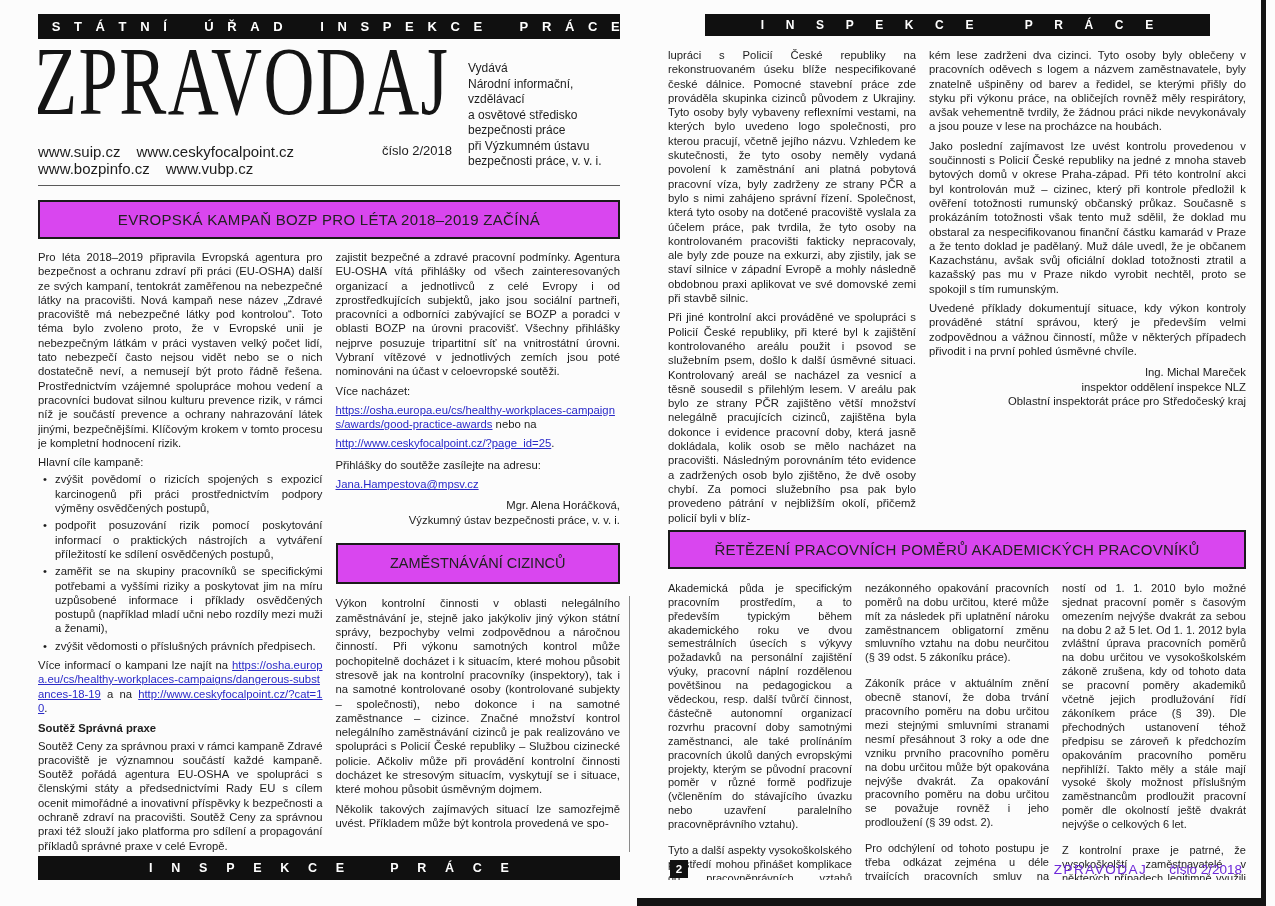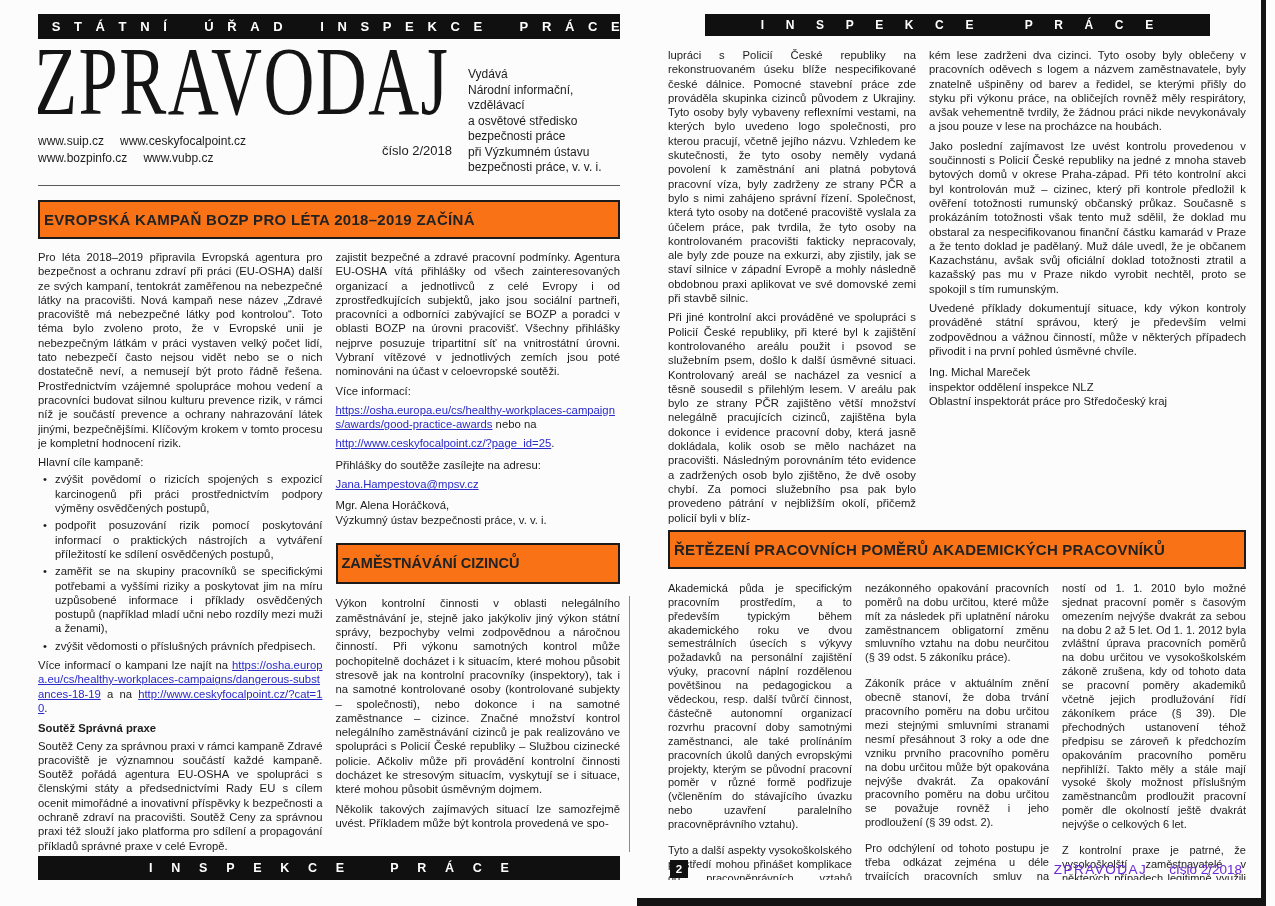--- a/index.html
+++ b/index.html
@@ -17,43 +17,43 @@
   #p2-topbar{width:505px;margin:0 auto;height:22px;line-height:22px;font-size:12px;letter-spacing:1.8em;text-indent:1.8em;word-spacing:.4em;}
   #p1-botbar{position:absolute;bottom:0;left:0;right:0;height:24px;line-height:24px;font-size:12.5px;letter-spacing:1.5em;text-indent:1.5em;word-spacing:.4em;}
 
   .header{position:relative;height:146px;border-bottom:1.5px solid #5a5a5a;}
   .masthead{
     position:absolute;left:-4px;top:-4px;
     font-family:"Liberation Serif","DejaVu Serif",serif;
     font-size:98px;line-height:.95;letter-spacing:2px;color:#141414;
     transform:scaleX(.72);transform-origin:left top;white-space:nowrap;
   }
-  .publisher{position:absolute;right:0;top:28px;width:152px;font-size:12px;line-height:15.5px;}
+  .publisher{position:absolute;right:0;top:22px;width:152px;font-size:12px;line-height:15.5px;}
   .issue{position:absolute;right:168px;top:104px;font-size:13px;}
-  .urls{position:absolute;left:0;bottom:18px;font-size:12px;line-height:17px;}
+  .urls{position:absolute;left:0;bottom:8px;font-size:15px;line-height:17px;}
   .urls span{margin-right:16px;}
 
-  .titlebox{border:2px solid #1b1b1b;background:#f97316;text-align:left;font-weight:bold;color:#222;}
+  .titlebox{border:2px solid #1b1b1b;background:#d946ef;text-align:center;font-weight:normal;color:#222;}
   #box1{margin-top:14px;padding:9px 4px;font-size:15px;letter-spacing:.3px;}
   #box2{margin:16px 0 12px;padding:9px 4px;font-size:14.5px;line-height:19px;}
   #box3{margin-top:0;padding:9px 4px;font-size:15px;letter-spacing:.2px;}
 
   .cols2{display:flex;gap:13px;margin-top:11px;}
   .cols2 .col{flex:1;min-width:0;}
   .bodytext{font-size:11.3px;line-height:14.3px;text-align:justify;}
   .bodytext p{margin:0 0 5px 0;}
   .subhead{font-weight:bold;margin:6px 0 3px;}
   .plainhead{margin:4px 0 3px;}
 
   ul.goals{list-style:none;margin:2px 0 5px;padding:0 0 0 5px;}
   ul.goals li{position:relative;padding-left:12px;margin-bottom:3px;}
   ul.goals li::before{content:"\2022";position:absolute;left:0;top:0;}
 
   .lnk{color:#2a2ac8;text-decoration:underline;word-break:break-all;cursor:pointer;}
-  .sig{margin:7px 0 2px;}
+  .sig{text-align:right;margin:7px 0 2px;}
   .sig div{line-height:14.5px;}
 
   .cols-top{display:flex;gap:13px;margin-top:12px;}
   .colA{width:248px;flex:none;min-width:0;}
   .colB{flex:1;min-width:0;}
   .cols-top p{margin:0 0 5px 0;}
 
   .cols3{display:flex;gap:13px;margin-top:13px;height:348px;overflow:hidden;}
   .cols3 .col{flex:1;min-width:0;font-size:11px;line-height:13.9px;}
   .cols3 p{margin:0 0 12px 0;}
@@ -108,21 +108,21 @@
         <li>zaměřit se na skupiny pracovníků se specifickými potřebami a vyššími riziky a poskytovat jim na míru uzpůsobené informace i příklady osvědčených postupů (například mladí učni nebo rozdíly mezi muži a ženami),</li>
         <li>zvýšit vědomosti o příslušných právních předpisech.</li>
       </ul>
       <p><span>Více informací o kampani lze najít na </span><span class="lnk">https://osha.europa.eu/cs/healthy-workplaces-campaigns/dangerous-substances-18-19</span><span> a na </span><span class="lnk">http://www.ceskyfocalpoint.cz/?cat=10</span><span>.</span></p>
       <div class="subhead">Soutěž Správná praxe</div>
       <p>Soutěž Ceny za správnou praxi v rámci kampaně Zdravé pracoviště je významnou součástí každé kampaně. Soutěž pořádá agentura EU-OSHA ve spolupráci s členskými státy a předsednictvími Rady EU s cílem ocenit mimořádné a inovativní příspěvky k bezpečnosti a ochraně zdraví na pracovišti. Soutěž Ceny za správnou praxi též slouží jako platforma pro sdílení a propagování příkladů správné praxe v celé Evropě.</p>
 
     </div>
     <div class="col">
       <p>zajistit bezpečné a zdravé pracovní podmínky. Agentura EU-OSHA vítá přihlášky od všech zainteresovaných organizací a jednotlivců z celé Evropy i od zprostředkujících subjektů, jako jsou sociální partneři, pracovníci a odborníci zabývající se BOZP a poradci v oblasti BOZP na úrovni pracovišť. Všechny přihlášky nejprve posuzuje tripartitní síť na vnitrostátní úrovni. Vybraní vítězové v jednotlivých zemích jsou poté nominováni na účast v celoevropské soutěži.</p>
-      <p class="plainhead">Více informací:</p>
+      <p class="plainhead">Více nacházet:</p>
       <p style="margin-bottom:4px;"><span class="lnk">https://osha.europa.eu/cs/healthy-workplaces-campaigns/awards/good-practice-awards</span><span> nebo na</span></p>
       <p><span class="lnk">http://www.ceskyfocalpoint.cz/?page_id=25</span><span>.</span></p>
       <p style="margin-top:8px;">Přihlášky do soutěže zasílejte na adresu:</p>
       <p><span class="lnk">Jana.Hampestova@mpsv.cz</span></p>
       <div class="sig">
         <div>Mgr. Alena Horáčková,</div>
         <div>Výzkumný ústav bezpečnosti práce, v. v. i.</div>
       </div>
       <div class="titlebox" id="box2">
         <div>ZAMĚSTNÁVÁNÍ CIZINCŮ</div>

